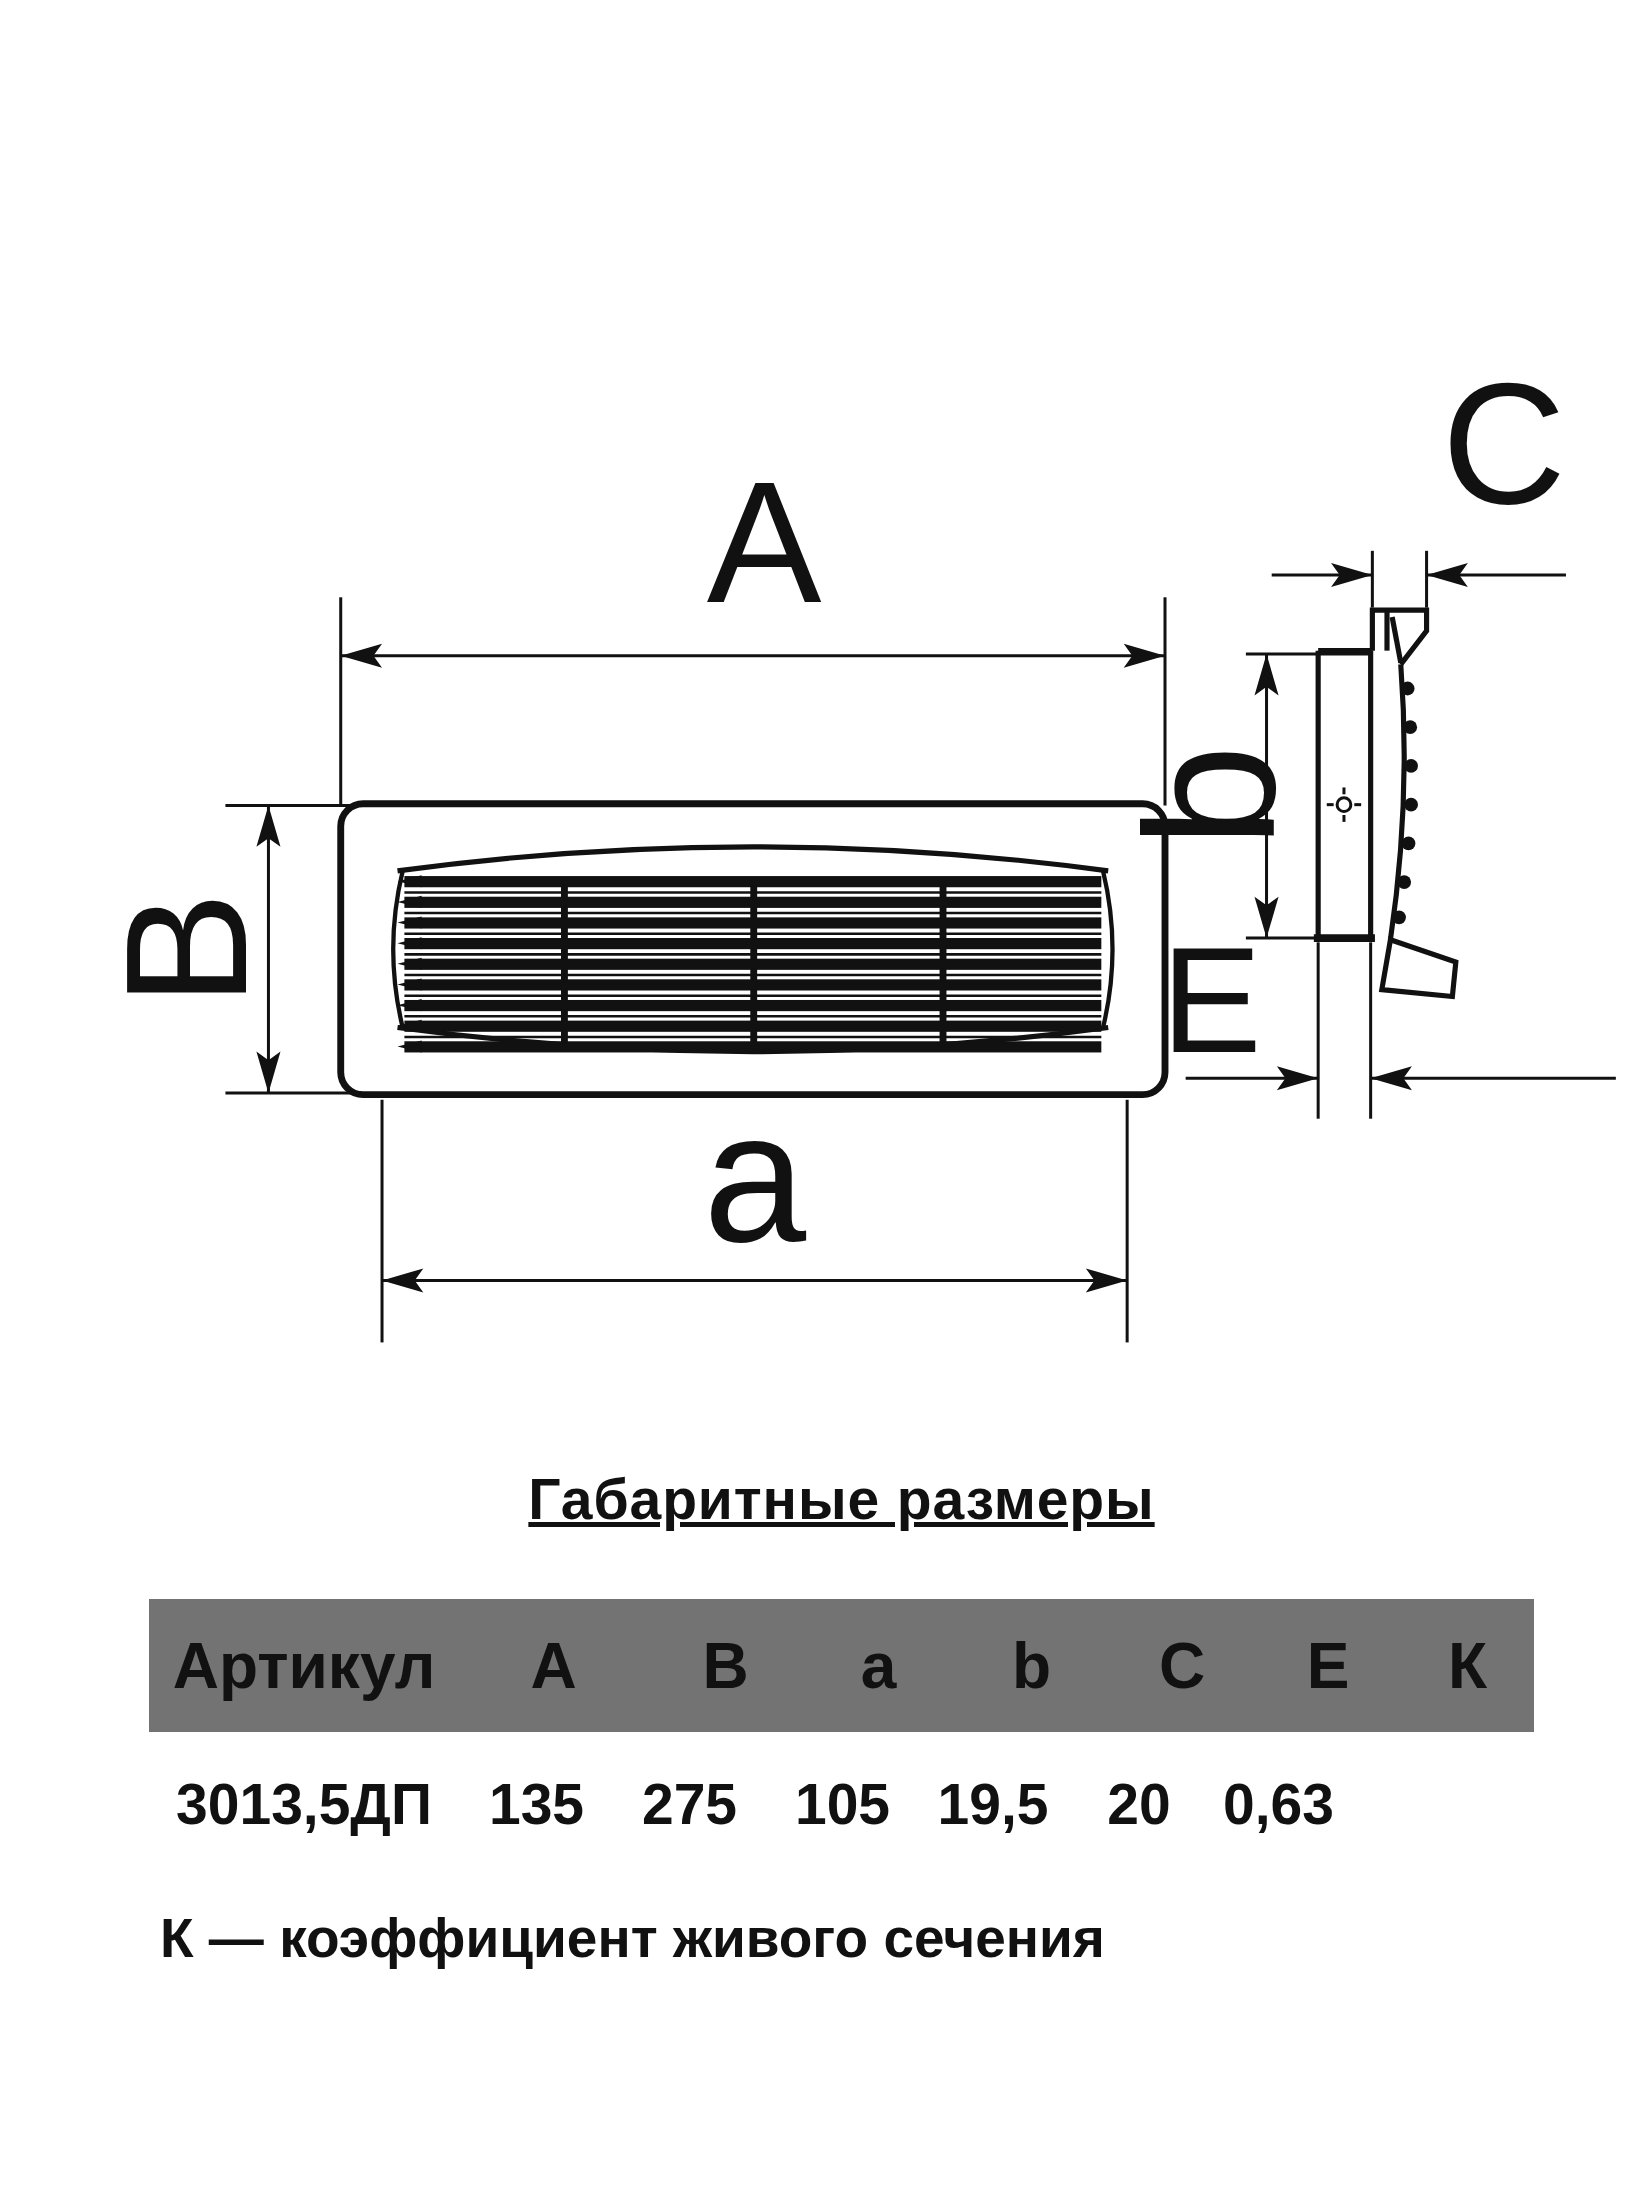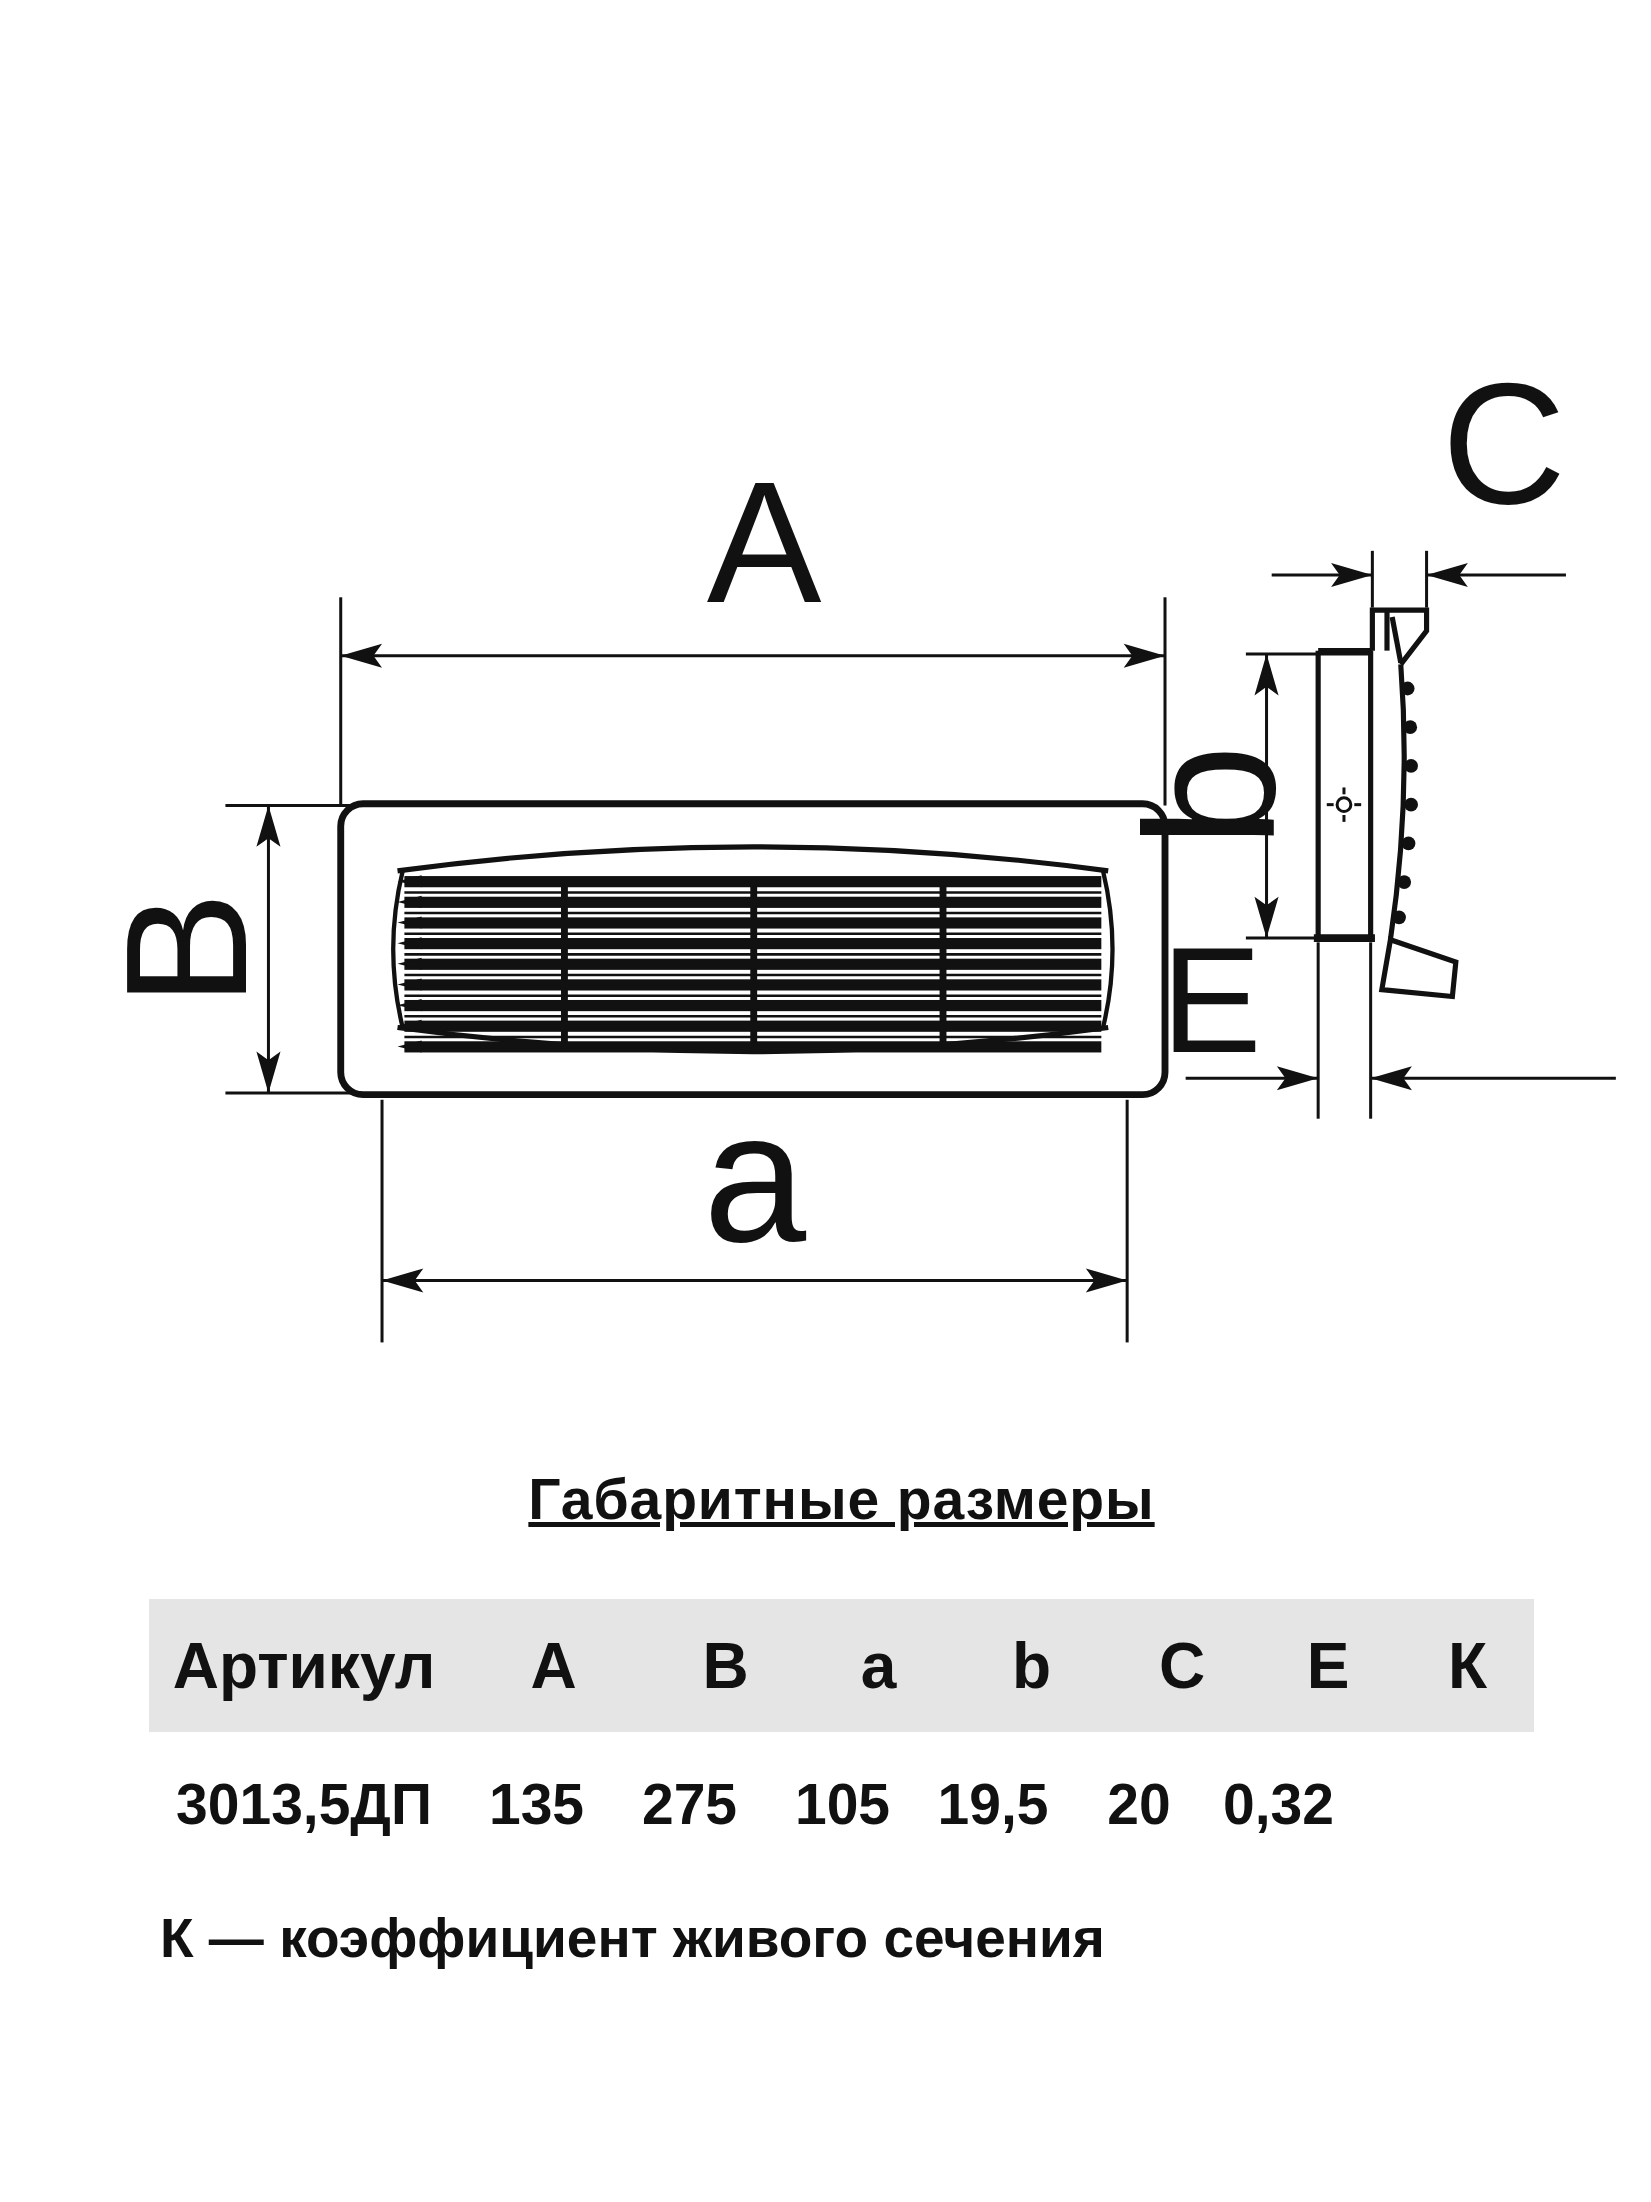--- a/index.html
+++ b/index.html
@@ -234,35 +234,35 @@
     <line x1="1378" y1="1253" x2="1532" y2="1253"></line>
     <line x1="1593" y1="1253" x2="1878" y2="1253"></line>
   </g>
   <use href="#ah" transform="translate(1532,1253) rotate(180)"></use>
   <use href="#ah" transform="translate(1593,1253)"></use>
   <text class="dim-letter" x="1408" y="1222" font-size="175" text-anchor="middle">E</text>
 </svg>
 
 <div class="tbl-title">Габаритные размеры</div>
 
-<div class="tbl-head" style="background:#e5e5e5;">
+<div class="tbl-head" style="background:#737373;">
   <div class="cell c1">Артикул</div>
   <div class="cell c2">А</div>
   <div class="cell c3">В</div>
   <div class="cell c4">а</div>
   <div class="cell c5">b</div>
   <div class="cell c6">С</div>
   <div class="cell c7">Е</div>
   <div class="cell c8">К</div>
 </div>
 
 <div class="tbl-row">
   <div class="cell c1">3013,5ДП</div>
   <div class="cell c3">135</div>
   <div class="cell c4">275</div>
   <div class="cell c5">105</div>
   <div class="cell c6">19,5</div>
   <div class="cell c7">20</div>
-  <div class="cell c8">0,32</div>
+  <div class="cell c8">0,63</div>
 </div>
 
 <div class="note">К — коэффициент живого сечения</div>
 
 
 </body></html>

